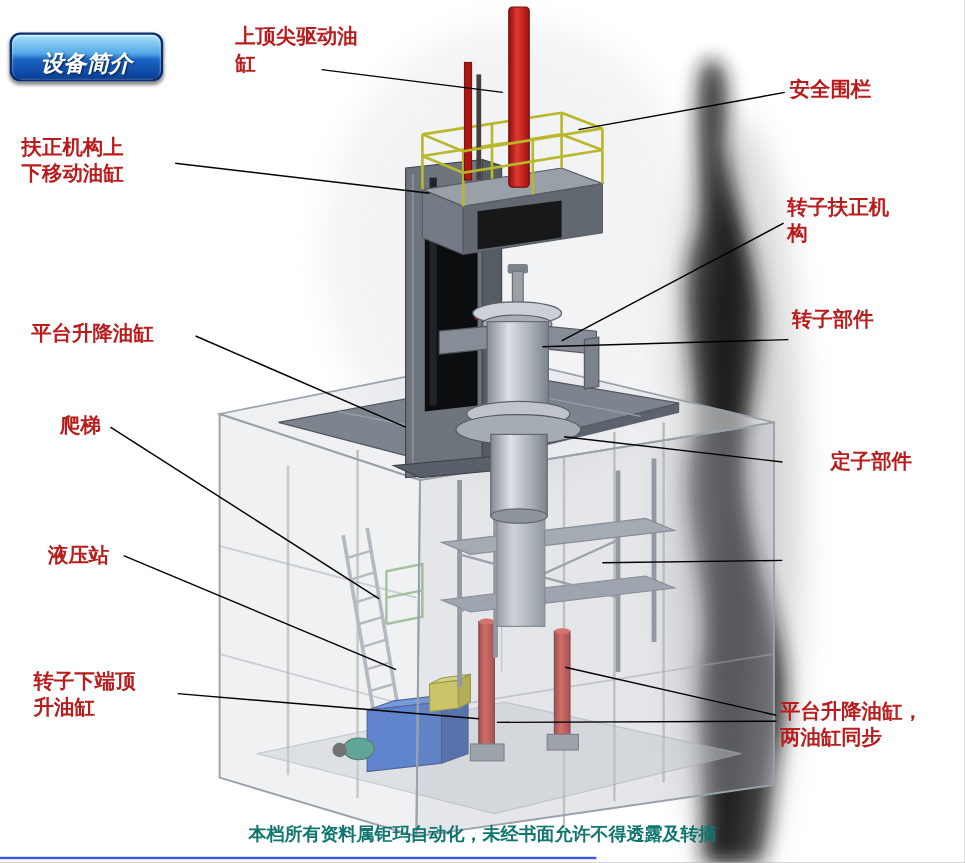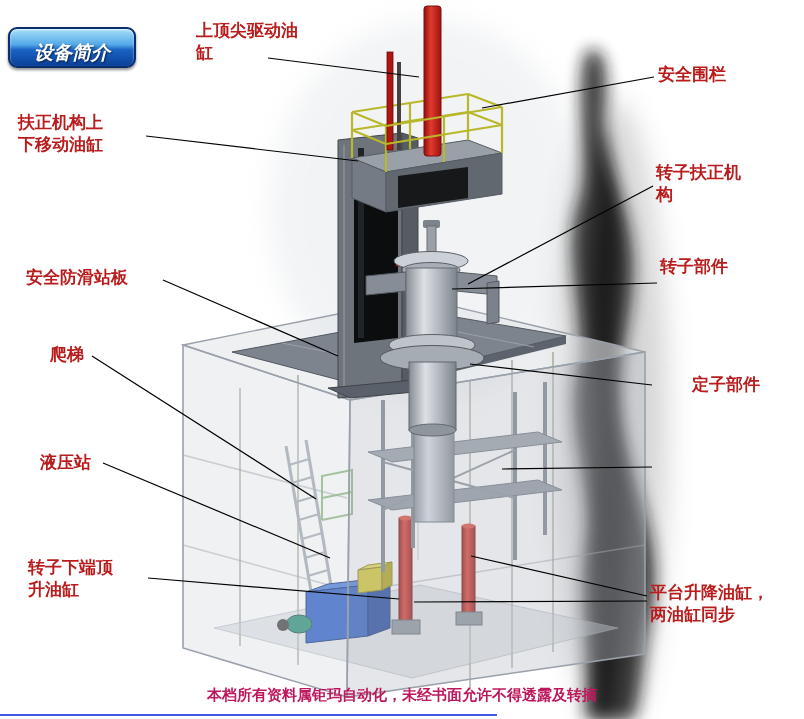--- a/index.html
+++ b/index.html
@@ -9,21 +9,21 @@
   .label{position:absolute;color:#b91c1c;font-family:"Liberation Serif","DejaVu Serif",serif;
          font-size:17px;font-weight:700;line-height:1.3;white-space:pre-line;}
   #badge{position:absolute;left:8px;top:27px;width:124px;height:37px;border-radius:9px;
          border:2px solid #0a2e6b;
          background:linear-gradient(180deg,#a6e0f9 0%,#55a9e8 42%,#1a64c4 56%,#0a3f98 100%);
          box-shadow:0 2px 3px rgba(0,0,0,.45), inset 0 1px 2px rgba(255,255,255,.75);
          display:flex;align-items:flex-end;justify-content:center;
          color:#fff;font-size:19px;font-weight:700;font-style:italic;
          text-shadow:1px 1px 2px rgba(0,0,0,.6);}
   #footer-text{position:absolute;left:0;top:686px;width:100%;text-align:center;
-         font-size:15px;color:#be185d;font-weight:700;
+         font-size:15px;color:#0f766e;font-weight:700;
          font-family:"Liberation Serif","DejaVu Serif",serif;}
   #footer-line{position:absolute;left:0;top:714px;width:497px;height:2px;background:#3a57e8;}
 </style>
 </head>
 <body>
 
 <div id="stage">
 
   <svg id="scene" width="804" height="719" viewBox="0 0 804 719">
     <defs>
@@ -228,21 +228,21 @@
     <span>设备简介</span>
   </div>
 
   <div class="label" style="left:196px;top:20px;">上顶尖驱动油
 缸</div>
   <div class="label" style="left:658px;top:64px;">安全围栏</div>
   <div class="label" style="left:18px;top:112px;">扶正机构上
 下移动油缸</div>
   <div class="label" style="left:656px;top:162px;">转子扶正机
 构</div>
-  <div class="label" style="left:26px;top:267px;">安全防滑站板</div>
+  <div class="label" style="left:26px;top:267px;">平台升降油缸</div>
   <div class="label" style="left:660px;top:256px;text-align:right;">转子部件</div>
   <div class="label" style="left:50px;top:344px;">爬梯</div>
   <div class="label" style="left:656px;top:374px;margin-left:36px;">定子部件</div>
   <div class="label" style="left:40px;top:452px;font-family:Liberation Serif, serif;">液压站</div>
   <div class="label" style="left:650px;top:582px;">平台升降油缸，
 两油缸同步</div>
   <div class="label" style="left:28px;top:557px;">转子下端顶
 升油缸</div>
 
   <div id="footer-text">本档所有资料属钜玛自动化，未经书面允许不得透露及转摘</div>

